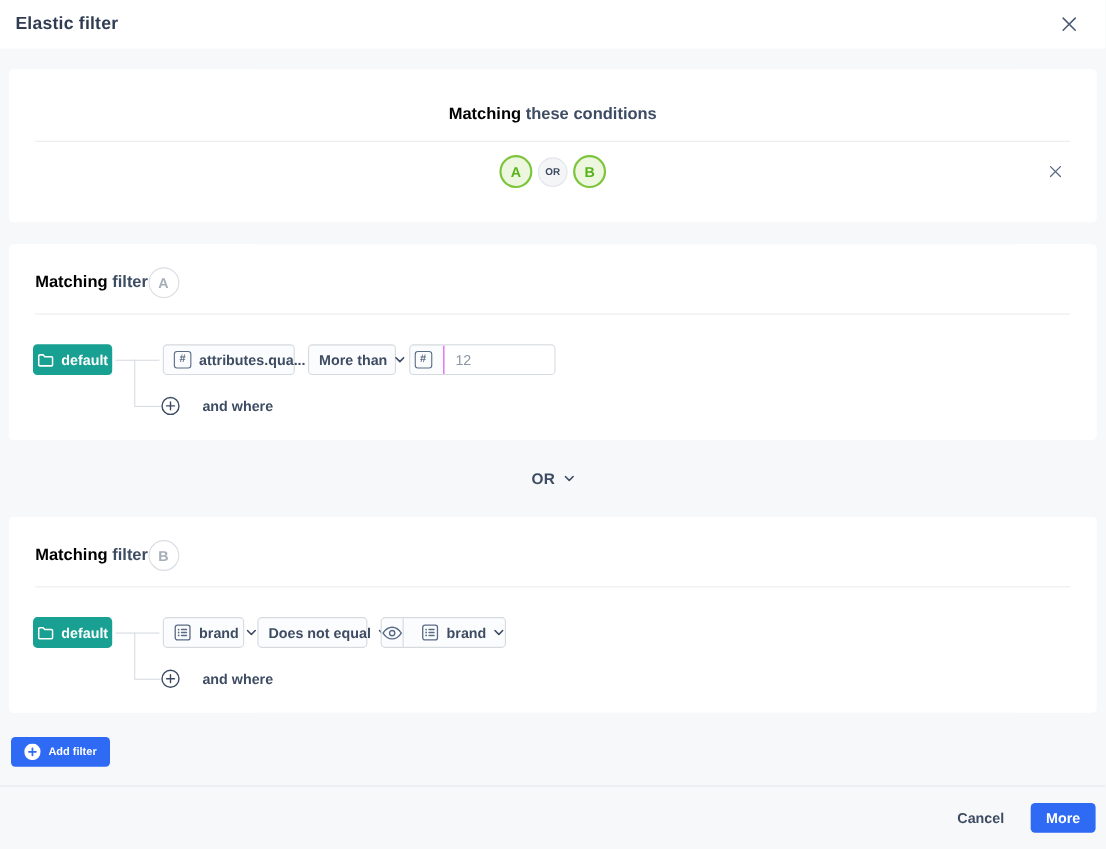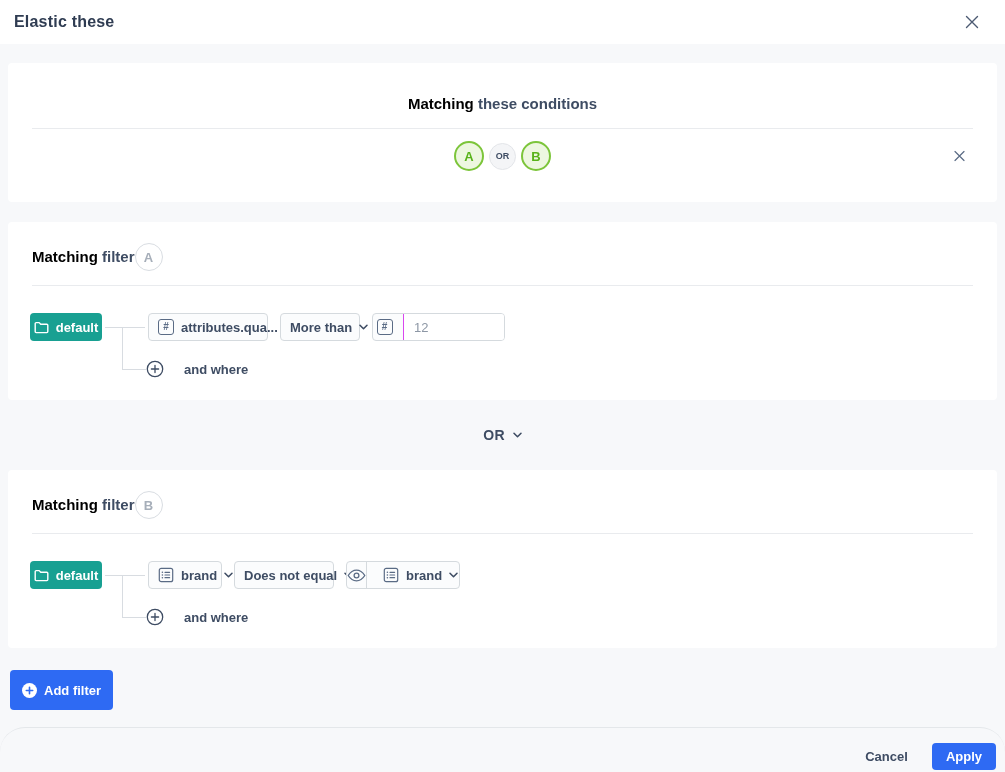--- a/index.html
+++ b/index.html
@@ -110,50 +110,49 @@
   .or-row { height: 70px; display: flex; align-items: center; justify-content: center; }
   .or-btn {
     background: none; border: none; cursor: pointer; font-family: inherit;
     display: flex; align-items: center; gap: 8px;
     font-size: 14px; font-weight: bold; color: #3e4c63; letter-spacing: .3px;
   }
 
   
   .add-row { margin: 22px 0 0 2px; }
   .btn-add {
-    height: 40px; border: none; border-radius: 4px; cursor: pointer;
+    height: 27px; border: none; border-radius: 4px; cursor: pointer;
     background: #2e6af3; color: #ffffff; font-family: inherit;
-    font-size: 13px; font-weight: bold; padding: 0 12px;
+    font-size: 10px; font-weight: bold; padding: 0 12px;
     display: inline-flex; align-items: center; gap: 7px;
   }
 
   
   .spacer { height: 17px; }
   .modal-footer {
     height: 58px; border-top: 1px solid #e4e7ea;
     display: flex; align-items: center; justify-content: flex-end; gap: 16px;
     padding-right: 9px;
-    border-radius: 25px;
   }
   .btn-cancel {
     background: none; border: none; cursor: pointer; font-family: inherit;
     font-size: 13px; font-weight: 600; color: #3e4c63; padding: 6px 8px;
   }
   .btn-apply {
     height: 27px; border: none; border-radius: 4px; cursor: pointer;
     background: #2e6af3; color: #ffffff; font-family: inherit;
     font-size: 13px; font-weight: bold; padding: 0 14px;
   }
   svg { display: block; }
 </style>
 </head>
 <body>
 
 <div class="modal-header">
-  <div class="modal-title">Elastic these</div>
+  <div class="modal-title">Elastic filter</div>
   <button class="icon-btn">
     <span>
       <svg width="14" height="14" viewBox="0 0 14 14">
           <path d="M1.5 1.5 L12.5 12.5 M12.5 1.5 L1.5 12.5" stroke="#4c5a72" stroke-width="1.4" stroke-linecap="round" fill="none"></path>
         </svg>
     </span>
   </button>
 </div>
 
 <div class="main">
@@ -340,14 +339,14 @@
       </span>
       <span>Add filter</span>
     </button>
   </div>
 </div>
 
 <div class="spacer"></div>
 
 <div class="modal-footer">
   <button class="btn-cancel">Cancel</button>
-  <button class="btn-apply">Apply</button>
+  <button class="btn-apply">More</button>
 </div>
 
 </body></html>

